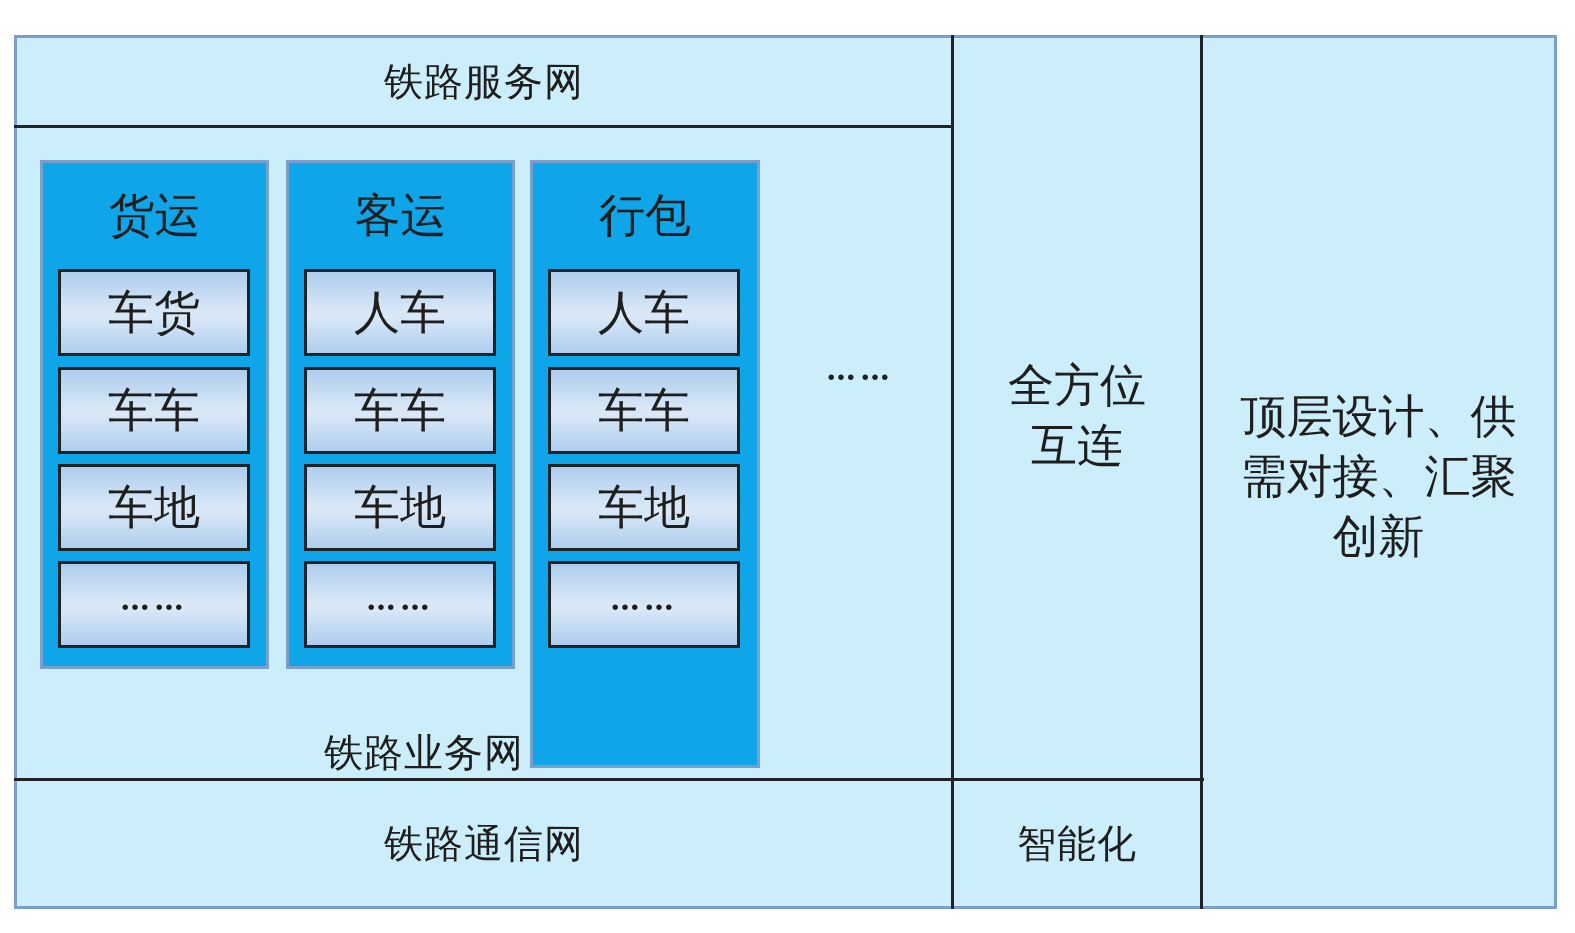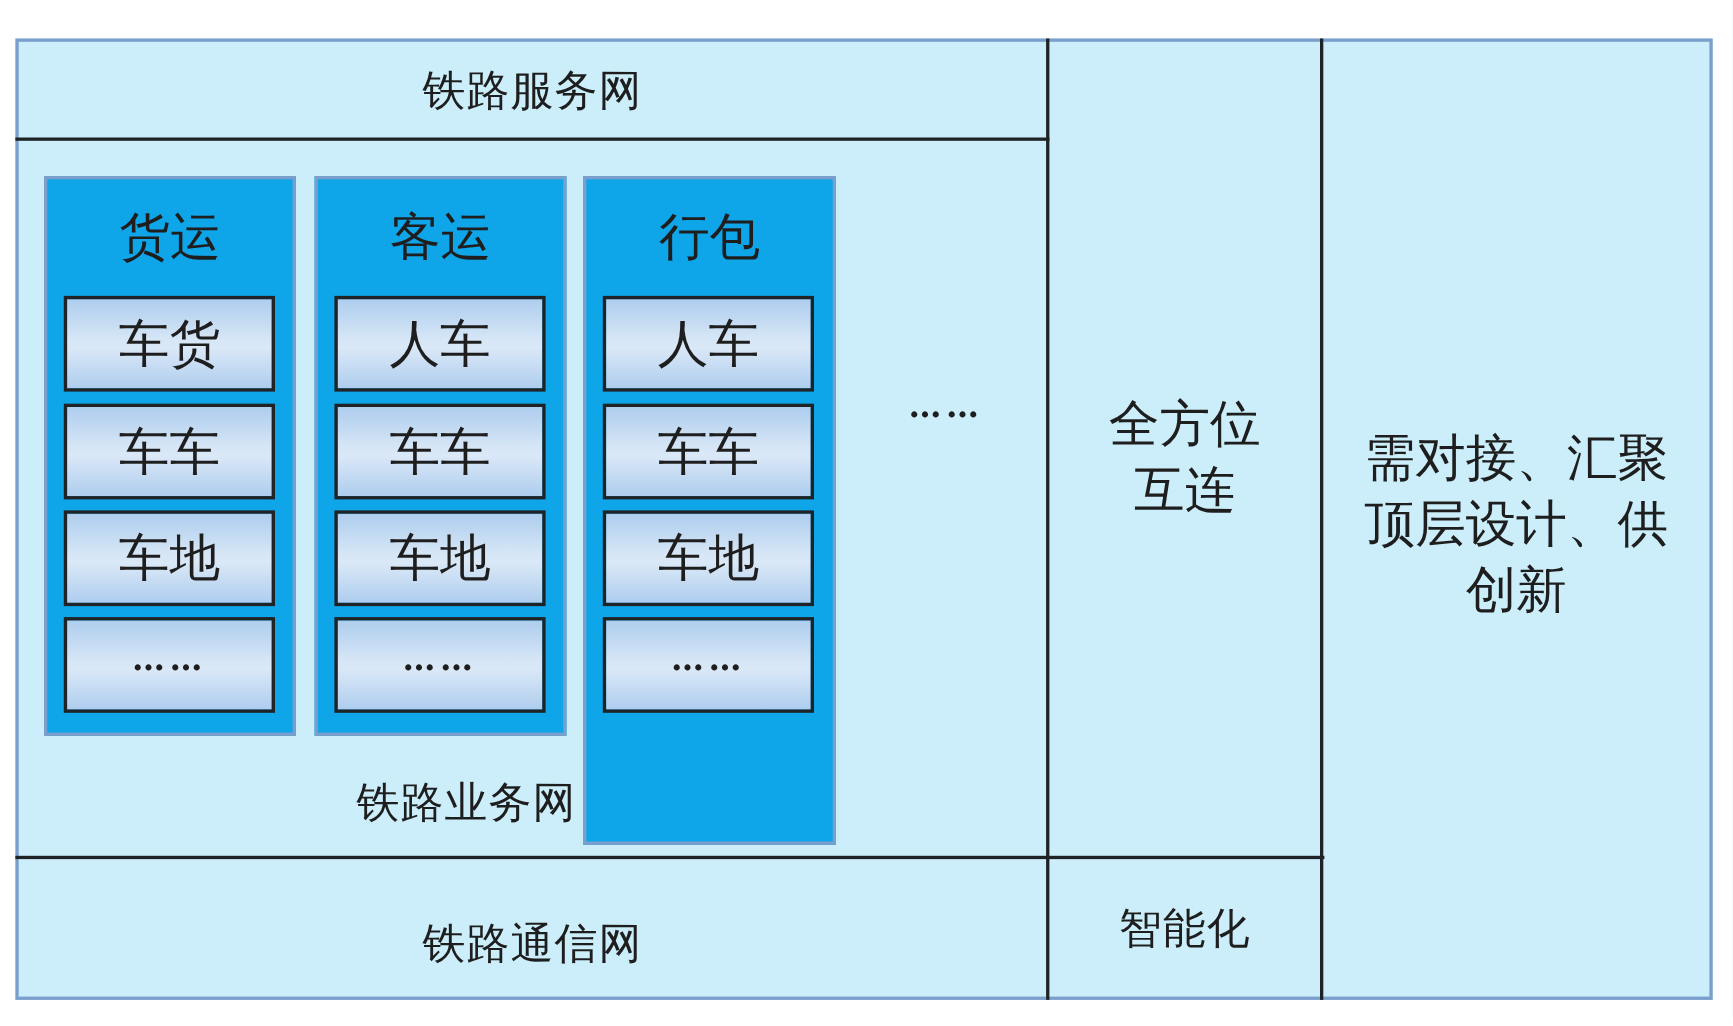--- a/index.html
+++ b/index.html
@@ -55,28 +55,28 @@
   <div class="item" style="top:106px;">人车</div>
   <div class="item" style="top:204px;">车车</div>
   <div class="item" style="top:301px;">车地</div>
   <div class="item" style="top:398px;">
       <span class="dots">……</span>
     </div>
 </div>
 
 <div class="abs label dots" style="left:790px; top:350px; width:140px; height:50px;">……</div>
 
-<div class="abs label" style="left:17px; top:690px; width:779px; height:80px;padding-left:35px;">铁路业务网</div>
+<div class="abs label" style="left:17px; top:713px; width:779px; height:80px;padding-left:35px;">铁路业务网</div>
 
-<div class="abs label" style="left:17px; top:781px; width:934px; height:153px;border-radius:11px;">铁路通信网</div>
+<div class="abs label" style="left:17px; top:781px; width:934px; height:125px;border-radius:11px;">铁路通信网</div>
 
 <div class="abs right-text" style="left:954px; top:355px; width:246px;">
   <div>全方位</div>
   <div>互连</div>
 </div>
 
 <div class="abs label" style="left:954px; top:781px; width:246px; height:125px;">智能化</div>
 
 <div class="abs right-text" style="left:1203px; top:386px; width:351px;">
+  <div>顶层设计、供</div>
   <div>需对接、汇聚</div>
-  <div>顶层设计、供</div>
   <div>创新</div>
 </div>
 
 </body></html>

